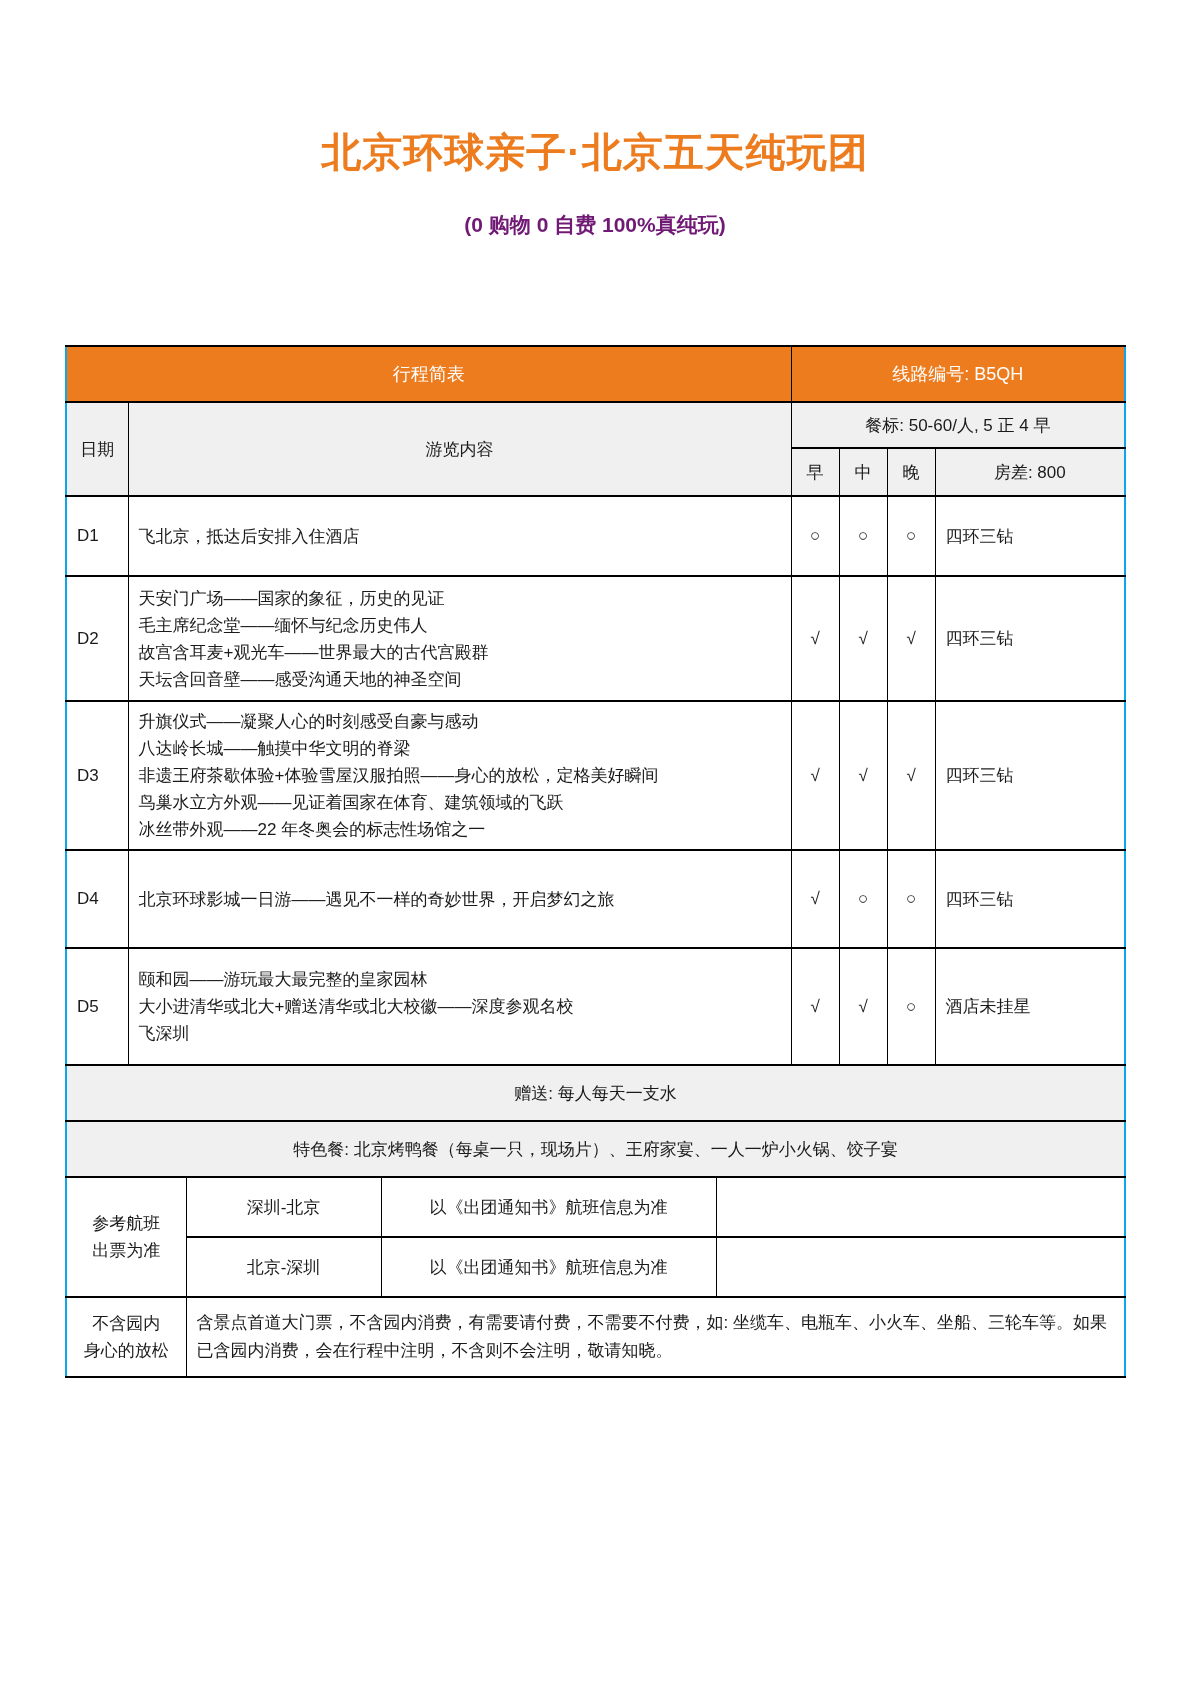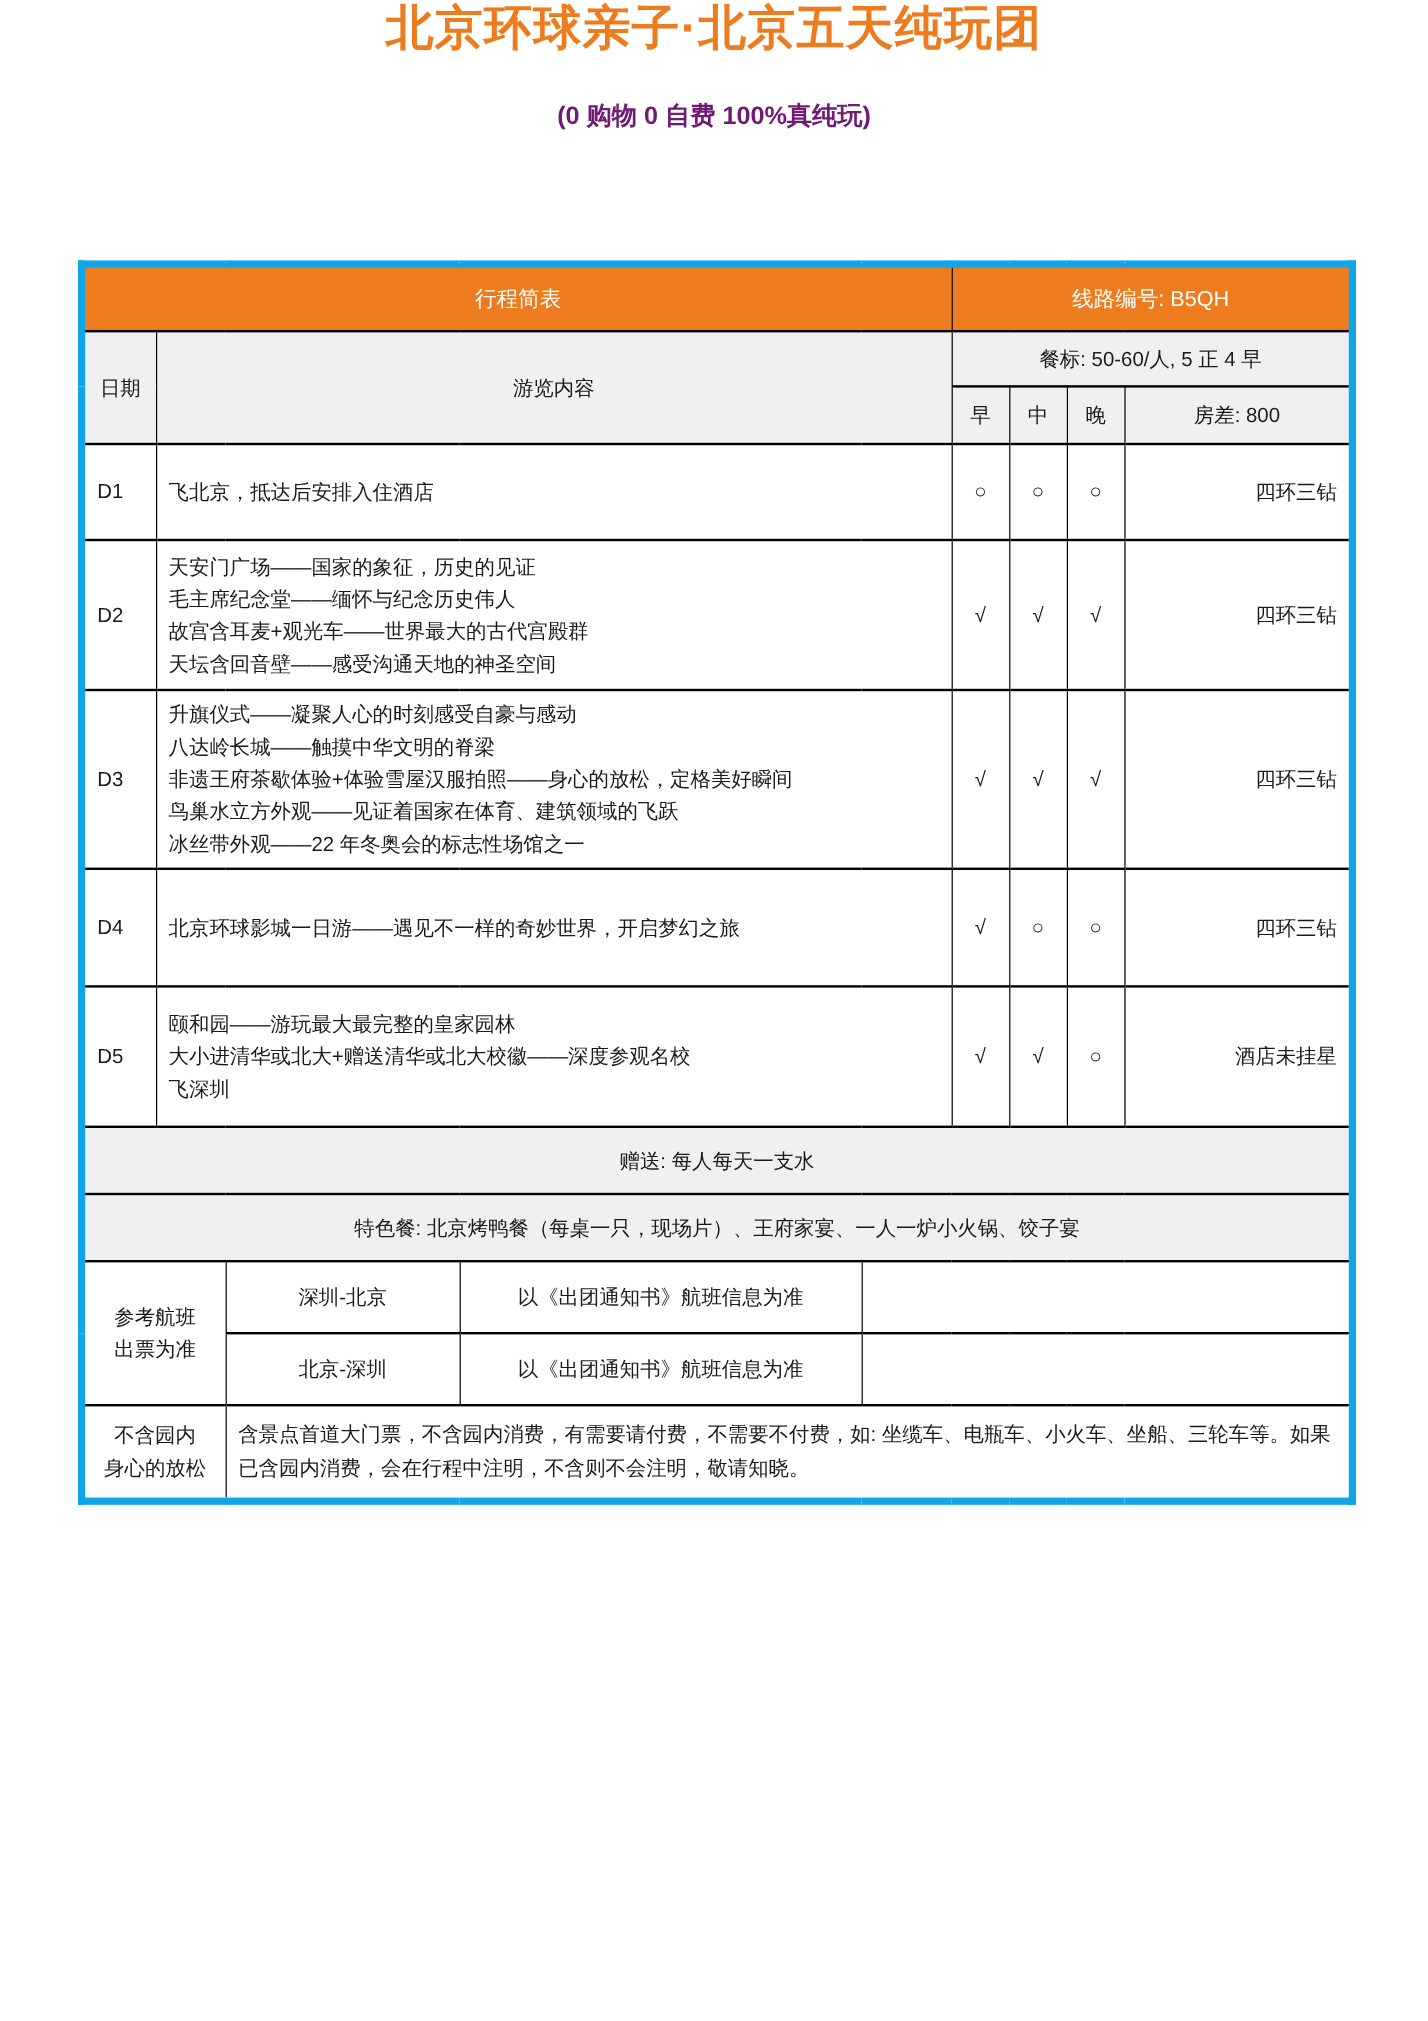--- a/index.html
+++ b/index.html
@@ -8,20 +8,21 @@
     background: #ffffff;
     width: 1190px;
     height: 1684px;
     font-family: "Liberation Sans", "DejaVu Sans", sans-serif;
     color: #1a1a1a;
   }
   .page {
     width: 1190px;
     height: 1684px;
     box-sizing: border-box;
+    padding-top: 128px;
     overflow: hidden;
   }
   .doc-title {
     margin: 0;
     text-align: center;
     font-size: 40px;
     line-height: 48px;
     font-weight: bold;
     color: #ED7C1F;
     letter-spacing: 1px;
@@ -32,21 +33,21 @@
     font-size: 21px;
     line-height: 26px;
     font-weight: bold;
     color: #701a75;
   }
   table.itin {
     margin: 107px 0 0 65px;
     width: 1059px;
     table-layout: fixed;
     border-collapse: collapse;
-    border: 6px solid #0ea5e9;
+    border: 2px solid #0ea5e9;
     font-size: 17px;
   }
   table.itin td {
     border: solid #000;
     border-width: 2px 1px;
     box-sizing: border-box;
     padding: 6px 10px;
     vertical-align: middle;
   }
   td.banner {
@@ -63,21 +64,21 @@
   td.meal-std { height: 46px; }
   td.meal-sub { height: 48px; }
   td.day-label { }
   td.content-cell {
     text-align: left;
     white-space: pre-line;
     line-height: 27px;
     padding-left: 14px;
   }
   td.mark { text-align: center; }
-  td.hotel { text-align: right; padding: 6px 4px; }
+  td.hotel { text-align: left; padding: 6px 4px; }
   tr.row-d1 td { height: 80px; }
   tr.row-d2 td { height: 125px; }
   tr.row-d3 td { height: 120px; }
   tr.row-d4 td { height: 98px; }
   tr.row-d5 td { height: 117px; }
   td.full-gray {
     background: #F0F0F0;
     text-align: center;
     height: 56px;
   }

